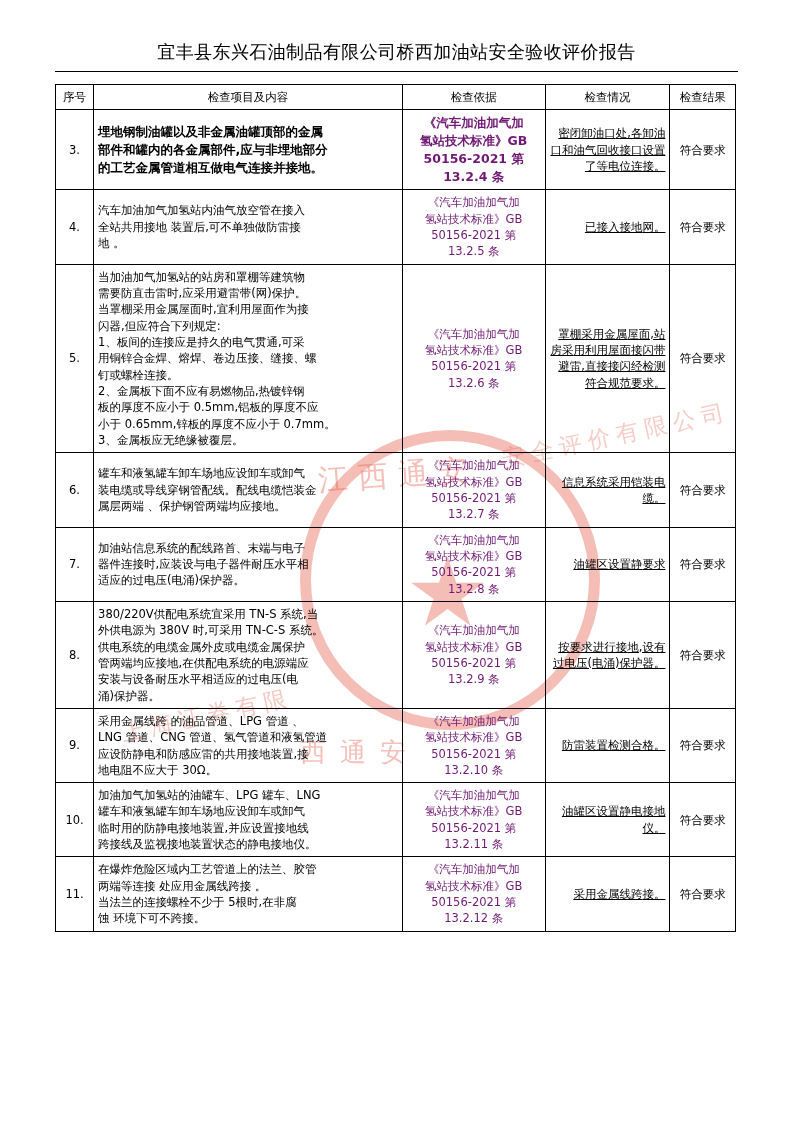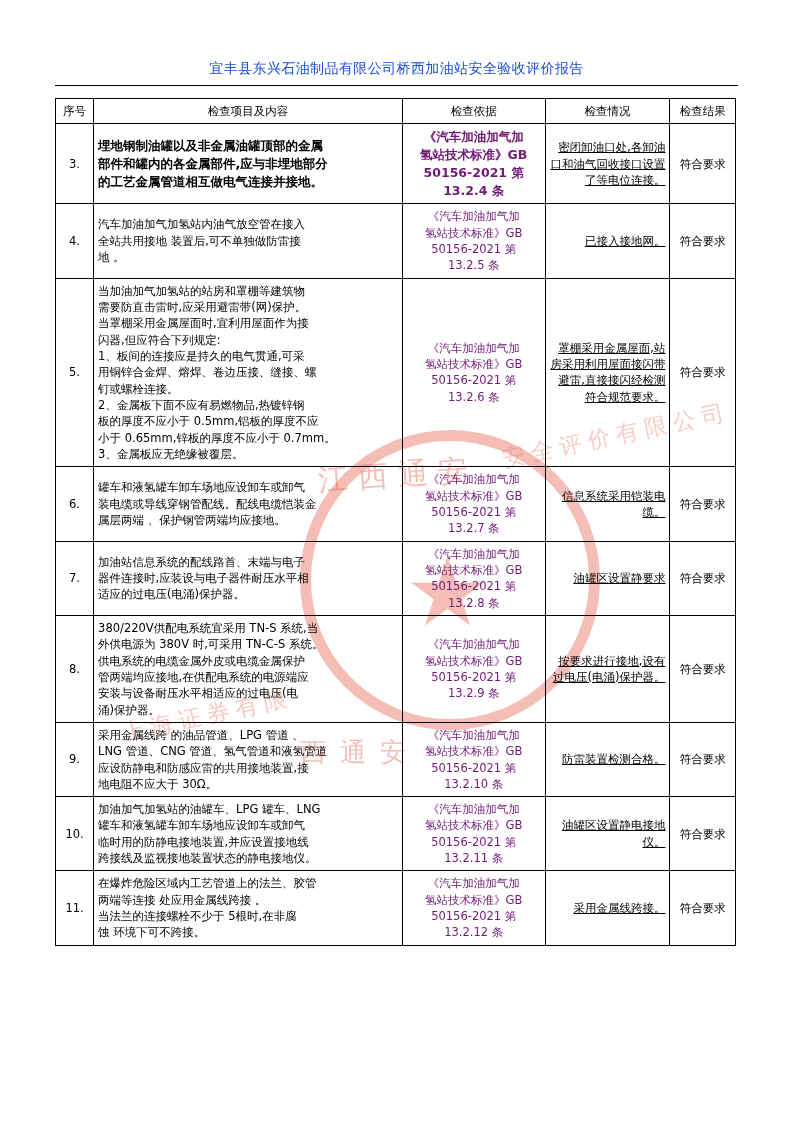--- a/index.html
+++ b/index.html
@@ -86,24 +86,24 @@
     letter-spacing: 6px;
     color: rgba(228, 90, 70, 0.30);
     white-space: nowrap;
     transform: rotate(-12deg);
   }
 
   
   .doc-header {
     position: relative;
     z-index: 2;
-    padding-top: 60px;
+    padding-top: 40px;
     text-align: center;
-    font-size: 14px;
-    color: #1d4ed8;
+    font-size: 18px;
+    color: #000000;
     font-family: "DejaVu Sans", "Liberation Sans", sans-serif;
     letter-spacing: 0.4px;
   }
   .header-rule {
     position: relative;
     z-index: 2;
     border-bottom: 1px solid #000;
     margin-top: 7px;
   }
 

